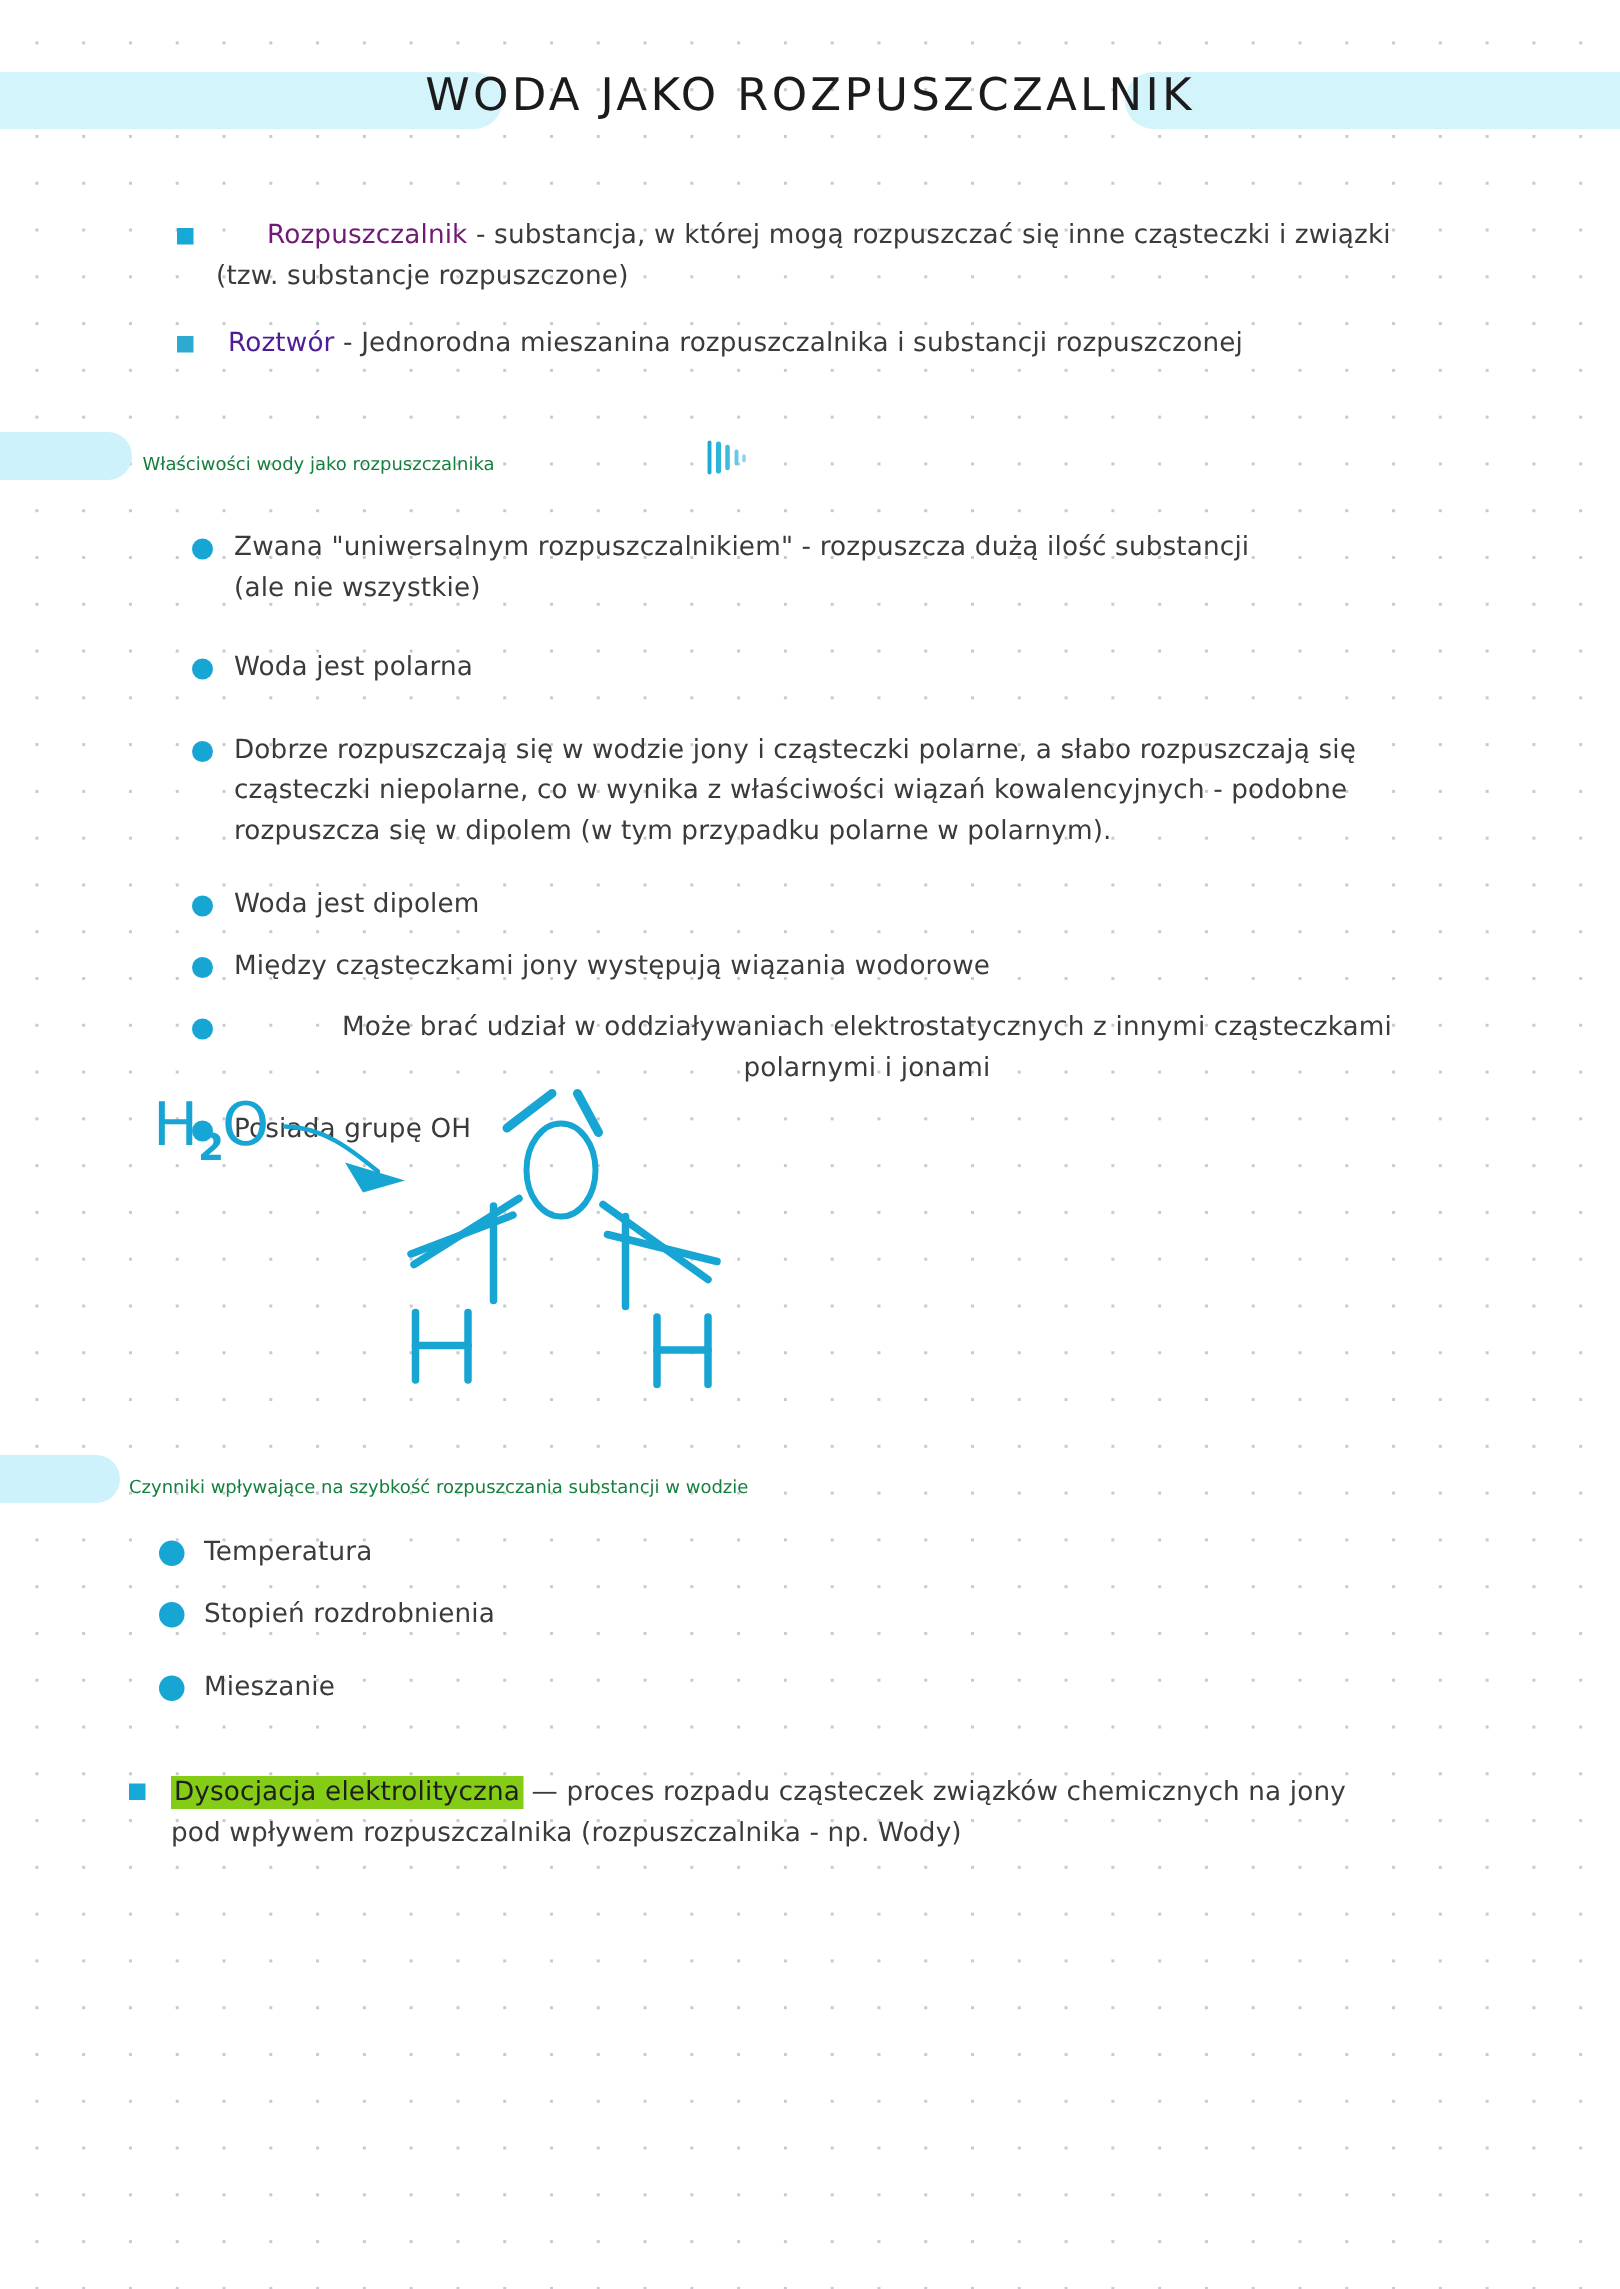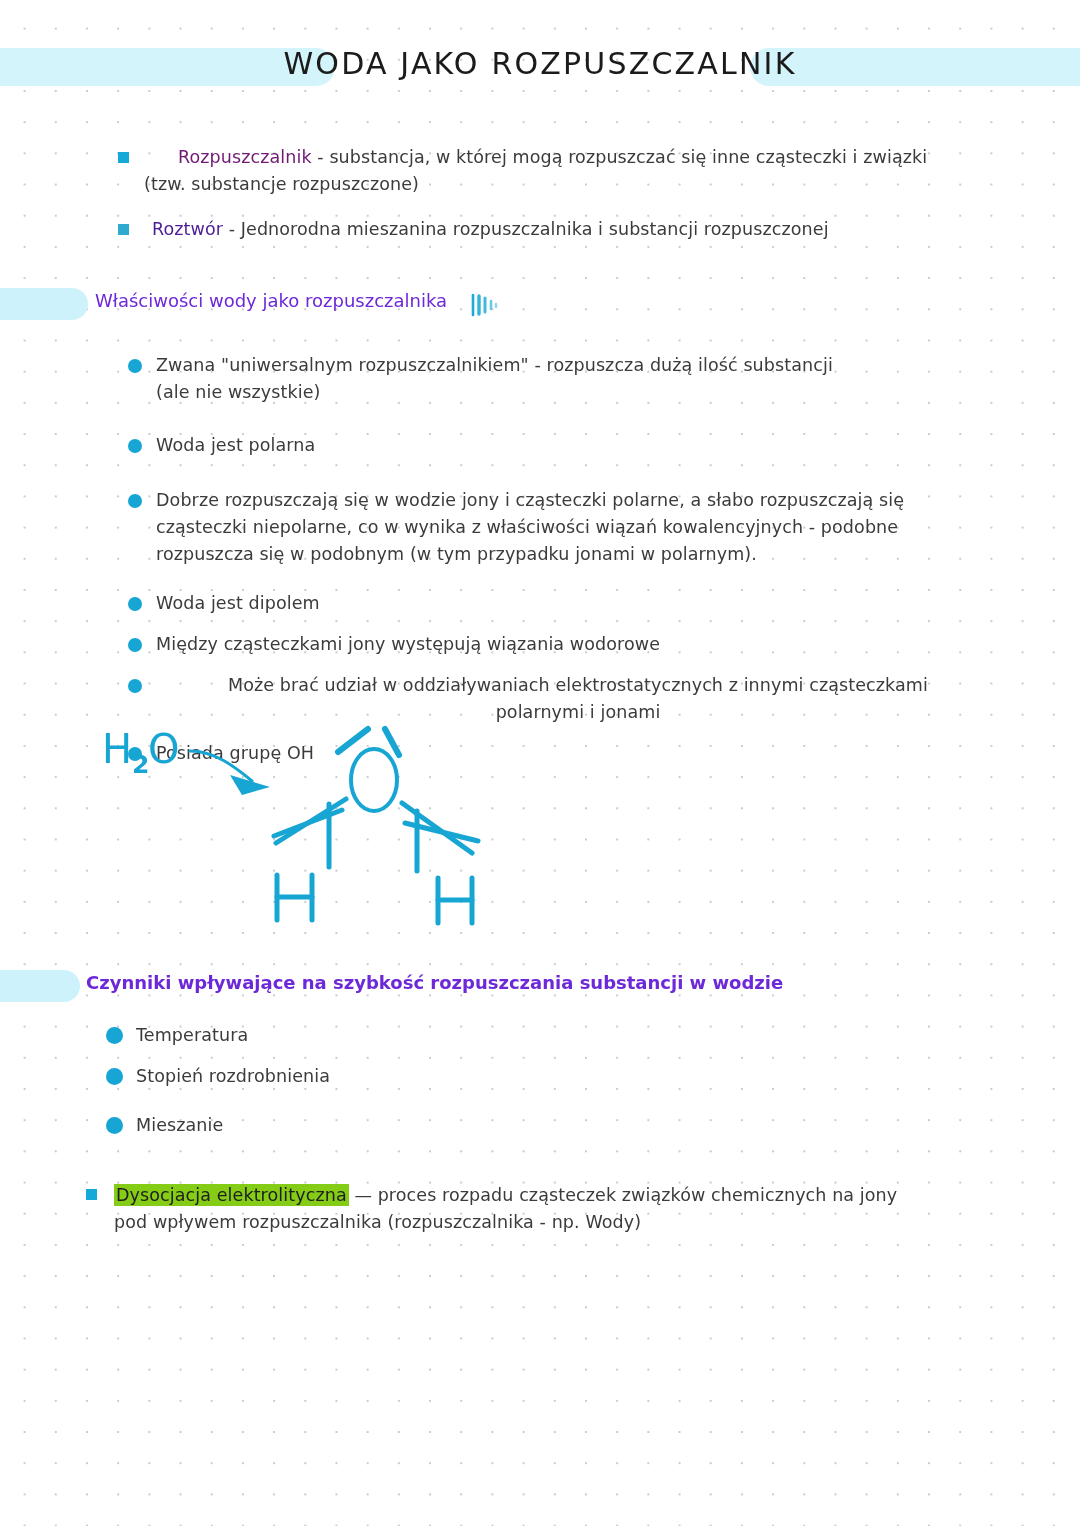--- a/index.html
+++ b/index.html
@@ -63,23 +63,23 @@
 
   
   .sec { position: absolute; left: 0; width: 1080px; height: 32px; }
   .sec-bar {
     position: absolute; left: 0; top: 0;
     width: 88px; height: 32px;
     background: #cdf2fb;
     border-radius: 0 16px 16px 0;
   }
   .sec-label {
-    position: absolute; left: 95px; top: 2px;
-    font-family: "DejaVu Sans", sans-serif;
-    font-size: 18px; color: #6d28d9; white-space: nowrap;
+    position: absolute; left: 95px; top: 14px;
+    font-family: "DejaVu Sans", sans-serif;
+    font-size: 12px; color: #15803d; white-space: nowrap;
   }
   .sec-mark { position: absolute; top: 4px; }
 
   
   .dotlist { position: absolute; }
   .dotrow { position: relative; padding-left: 36px; margin-bottom: 14px; }
   .dot {
     position: absolute; left: 8px; top: 7px;
     width: 14px; height: 14px; border-radius: 50%;
     background: #17a6d4;
@@ -147,21 +147,21 @@
 
     <div class="dotrow txt" style="margin-top:26px;">
       <span class="dot"></span>
       <span>Woda jest polarna</span>
     </div>
 
     <div class="dotrow txt" style="margin-top:28px;">
       <span class="dot"></span>
       <span>Dobrze rozpuszczają się w wodzie jony i cząsteczki polarne, a słabo rozpuszczają się</span>
       <span class="indent2">cząsteczki niepolarne, co w wynika z właściwości wiązań kowalencyjnych - podobne</span>
-      <span class="indent2">rozpuszcza się w podobnym (w tym przypadku jonami w polarnym).</span>
+      <span class="indent2">rozpuszcza się w dipolem (w tym przypadku polarne w polarnym).</span>
     </div>
 
     <div class="dotrow txt" style="margin-top:22px;">
       <span class="dot"></span>
       <span>Woda jest dipolem</span>
     </div>
 
     <div class="dotrow txt" style="margin-top:8px;">
       <span class="dot"></span>
       <span>Między cząsteczkami jony występują wiązania wodorowe</span>
@@ -209,21 +209,21 @@
         <path d="M232 160 L232 205" stroke="#17a6d4" stroke-width="5" stroke-linecap="round"></path>
       </g>
       <g>
         <path d="M358 163 L358 208" stroke="#17a6d4" stroke-width="5" stroke-linecap="round"></path>
         <path d="M358 185 L392 185" stroke="#17a6d4" stroke-width="5" stroke-linecap="round"></path>
         <path d="M392 163 L392 208" stroke="#17a6d4" stroke-width="5" stroke-linecap="round"></path>
       </g>
     </svg>
   </div>
 
-  <div class="sec" style="top:970px;font-weight:bold;">
+  <div class="sec" style="top:970px;">
     <div class="sec-bar" style="width:80px;"></div>
     <div class="sec-label" style="left:86px;">Czynniki wpływające na szybkość rozpuszczania substancji w wodzie</div>
   </div>
 
   <div class="dotlist" style="left:100px; top:1022px; width:600px;">
     <div class="dotrow txt" style="">
       <span class="dot" style="width:17px;height:17px;left:6px;top:5px;"></span>
       <span>Temperatura</span>
     </div>
     <div class="dotrow txt" style="margin-bottom:22px;">

